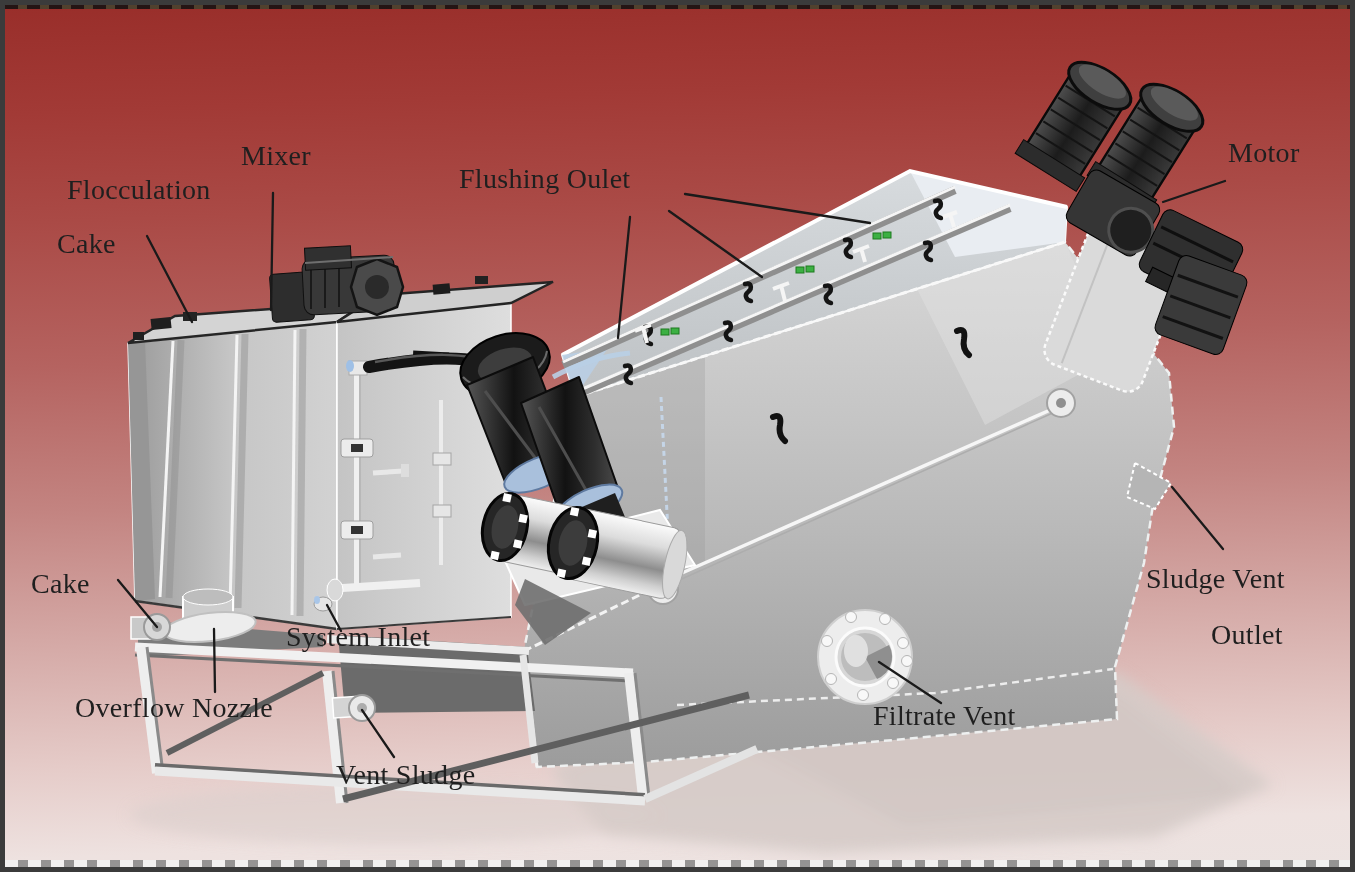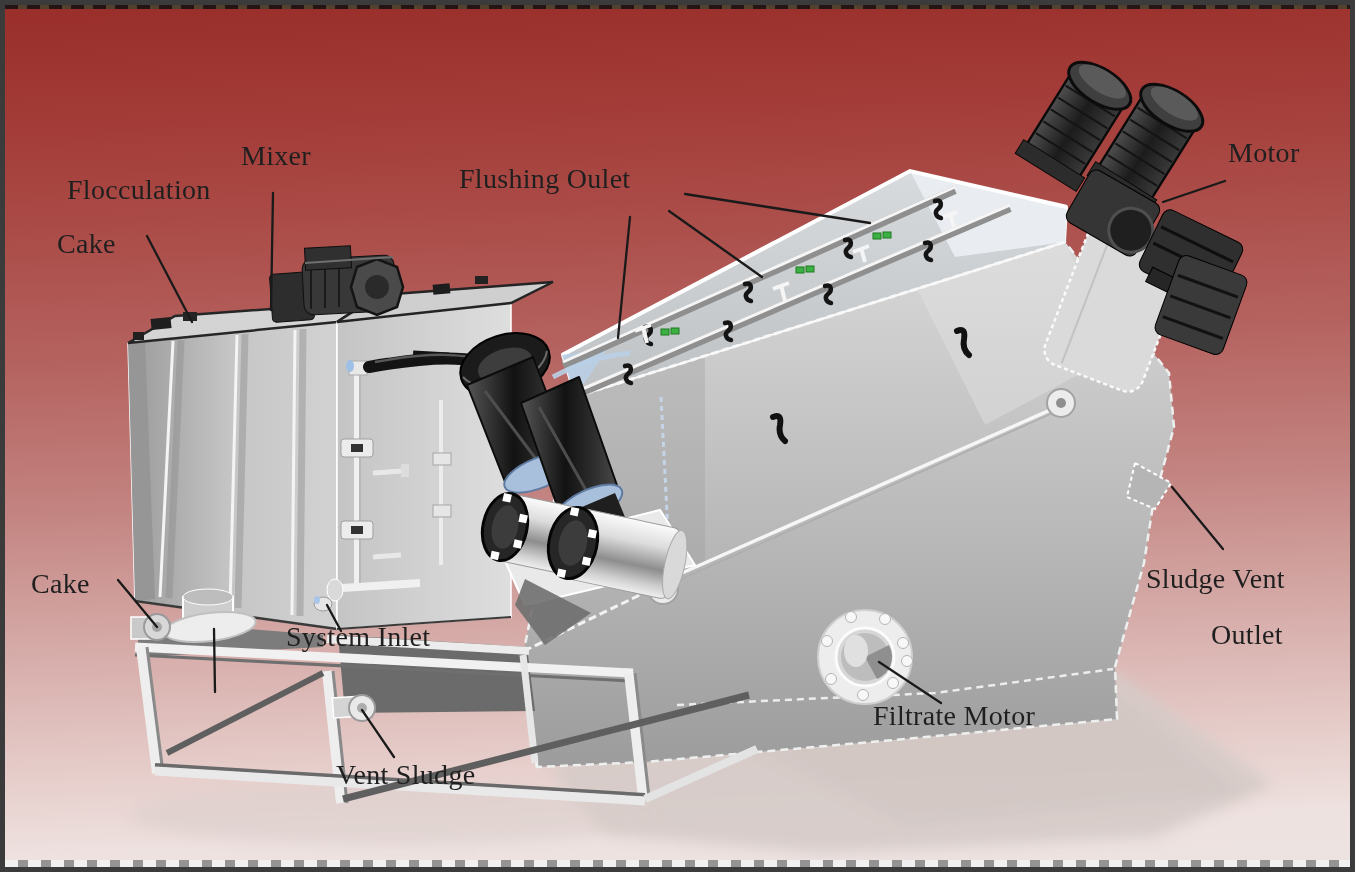--- a/index.html
+++ b/index.html
@@ -379,19 +379,20 @@
     </g>
   </svg>
 
   <div class="lbl" style="left:62px;top:170px">Flocculation</div>
   <div class="lbl" style="left:52px;top:224px">Cake</div>
   <div class="lbl" style="left:236px;top:136px">Mixer</div>
   <div class="lbl" style="left:454px;top:159px">Flushing Oulet</div>
   <div class="lbl" style="left:1223px;top:133px">Motor</div>
   <div class="lbl" style="left:26px;top:564px">Cake</div>
   <div class="lbl" style="left:281px;top:617px">System Inlet</div>
+  <div class="lbl" style="left:70px;top:688px">Overflow Nozzle</div>
   <div class="lbl" style="left:331px;top:755px">Vent Sludge</div>
-  <div class="lbl" style="left:868px;top:696px">Filtrate Motor</div>
+  <div class="lbl" style="left:868px;top:696px">Filtrate Vent</div>
   <div class="lbl" style="left:1141px;top:559px">Sludge Vent</div>
   <div class="lbl" style="left:1206px;top:615px">Outlet</div>
 
   <div class="edge-bottom"></div>
 </div>
 
 </body></html>

